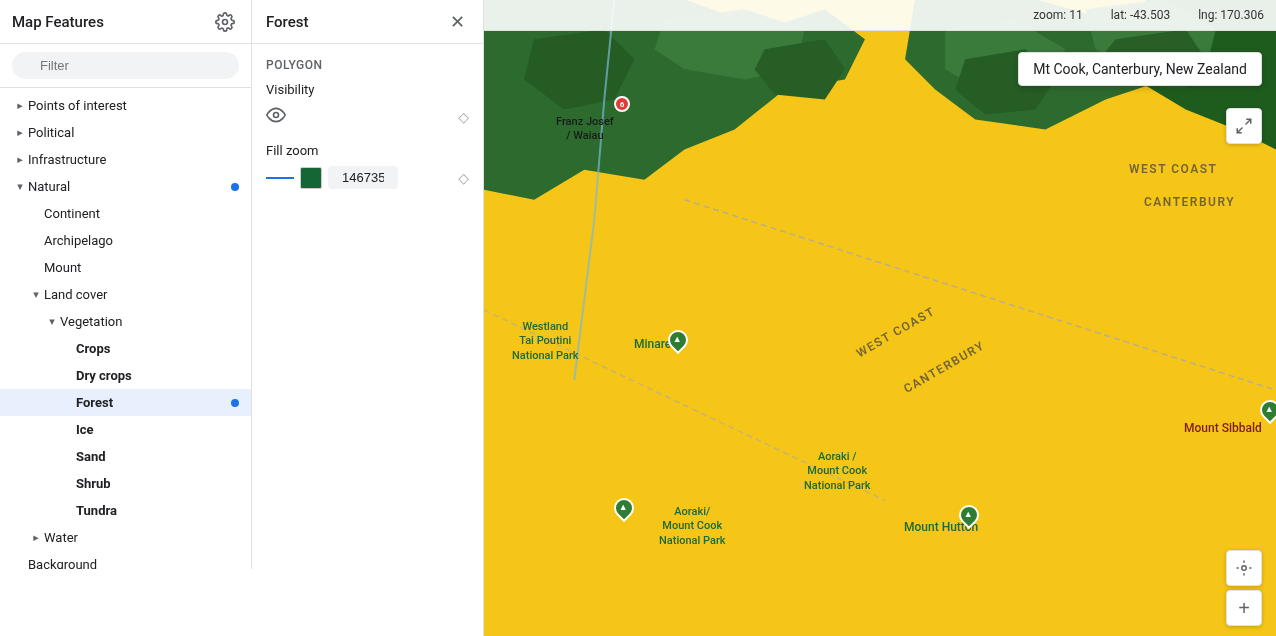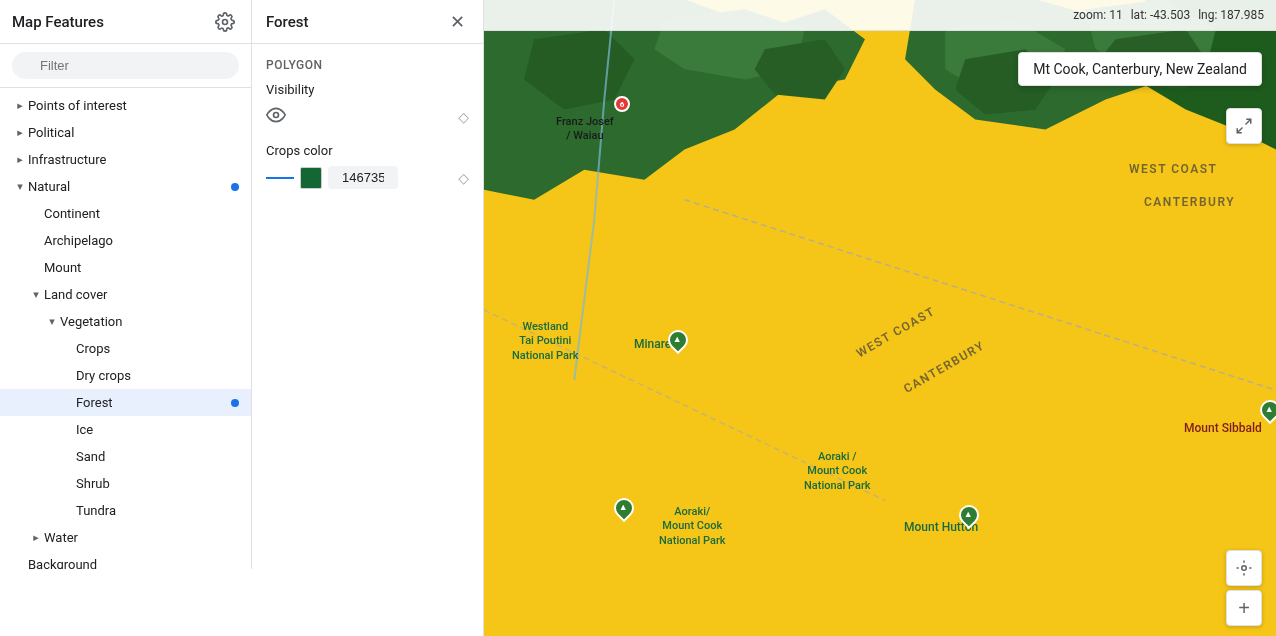--- a/index.html
+++ b/index.html
@@ -92,21 +92,21 @@
       width: 8px;
       height: 8px;
       background: #1a73e8;
       border-radius: 50%;
       position: absolute;
       right: 12px;
     }
     .level-0 { padding-left: 12px; }
     .level-1 { padding-left: 28px; }
     .level-2 { padding-left: 44px; }
-    .level-3 { padding-left: 60px; }
+    .level-3 { padding-left: 60px; font-weight: bold; }
 
     
     .detail-panel {
       width: 232px;
       min-width: 232px;
       background: #fff;
       border-right: 1px solid #e0e0e0;
       height: 636px;
       display: flex;
       flex-direction: column;
@@ -216,21 +216,21 @@
       justify-content: flex-end;
       padding: 8px 12px;
       z-index: 10;
       font-size: 12px;
       color: #333;
       background: rgba(255,255,255,0.9);
       border-bottom: 1px solid #e0e0e0;
     }
     .map-coords {
       display: flex;
-      gap: 8px;
+      gap: 28px;
       font-size: 12px;
       color: #333;
     }
     .map-location-label {
       position: absolute;
       top: 52px;
       right: 14px;
       background: white;
       border: 1px solid #e0e0e0;
       border-radius: 4px;
@@ -405,21 +405,21 @@
     <div class="detail-row">
       <span class="eye-icon">
         <svg width="20" height="20" viewBox="0 0 24 24" fill="none" stroke="#5f6368" stroke-width="2">
           <path d="M1 12s4-8 11-8 11 8 11 8-4 8-11 8-11-8-11-8z"></path>
             <circle cx="12" cy="12" r="3"></circle>
         </svg>
       </span>
       <span class="diamond-icon">◇</span>
     </div>
 
-    <div class="detail-label">Crops color</div>
+    <div class="detail-label">Fill zoom</div>
     <div class="color-row detail-row">
       <div class="color-left">
         <div class="divider-line"></div>
         <div class="color-swatch" id="color-swatch" style="background: rgb(20, 103, 53);"></div>
         <input class="color-value-input" type="text" id="color-hex" value="146735" style="">
       </div>
       <span class="diamond-icon">◇</span>
     </div>
   </div>
 </div>
@@ -454,21 +454,21 @@
 
   <div class="map-topbar">
     <div class="map-coords">
       <span>
         <span>zoom:</span>&nbsp;<span>11</span>
       </span>
       <span>
         <span>lat:</span>&nbsp;<span>-43.503</span>
       </span>
       <span>
-        <span>lng:</span>&nbsp;<span>187.985</span>
+        <span>lng:</span>&nbsp;<span>170.306</span>
       </span>
     </div>
   </div>
 
   <div class="map-location-label">Mt Cook, Canterbury, New Zealand</div>
 
   <div class="map-controls">
     <button class="map-btn">
       <svg width="18" height="18" viewBox="0 0 24 24" fill="none" stroke="#5f6368" stroke-width="2">
         <polyline points="15 3 21 3 21 9"></polyline>

